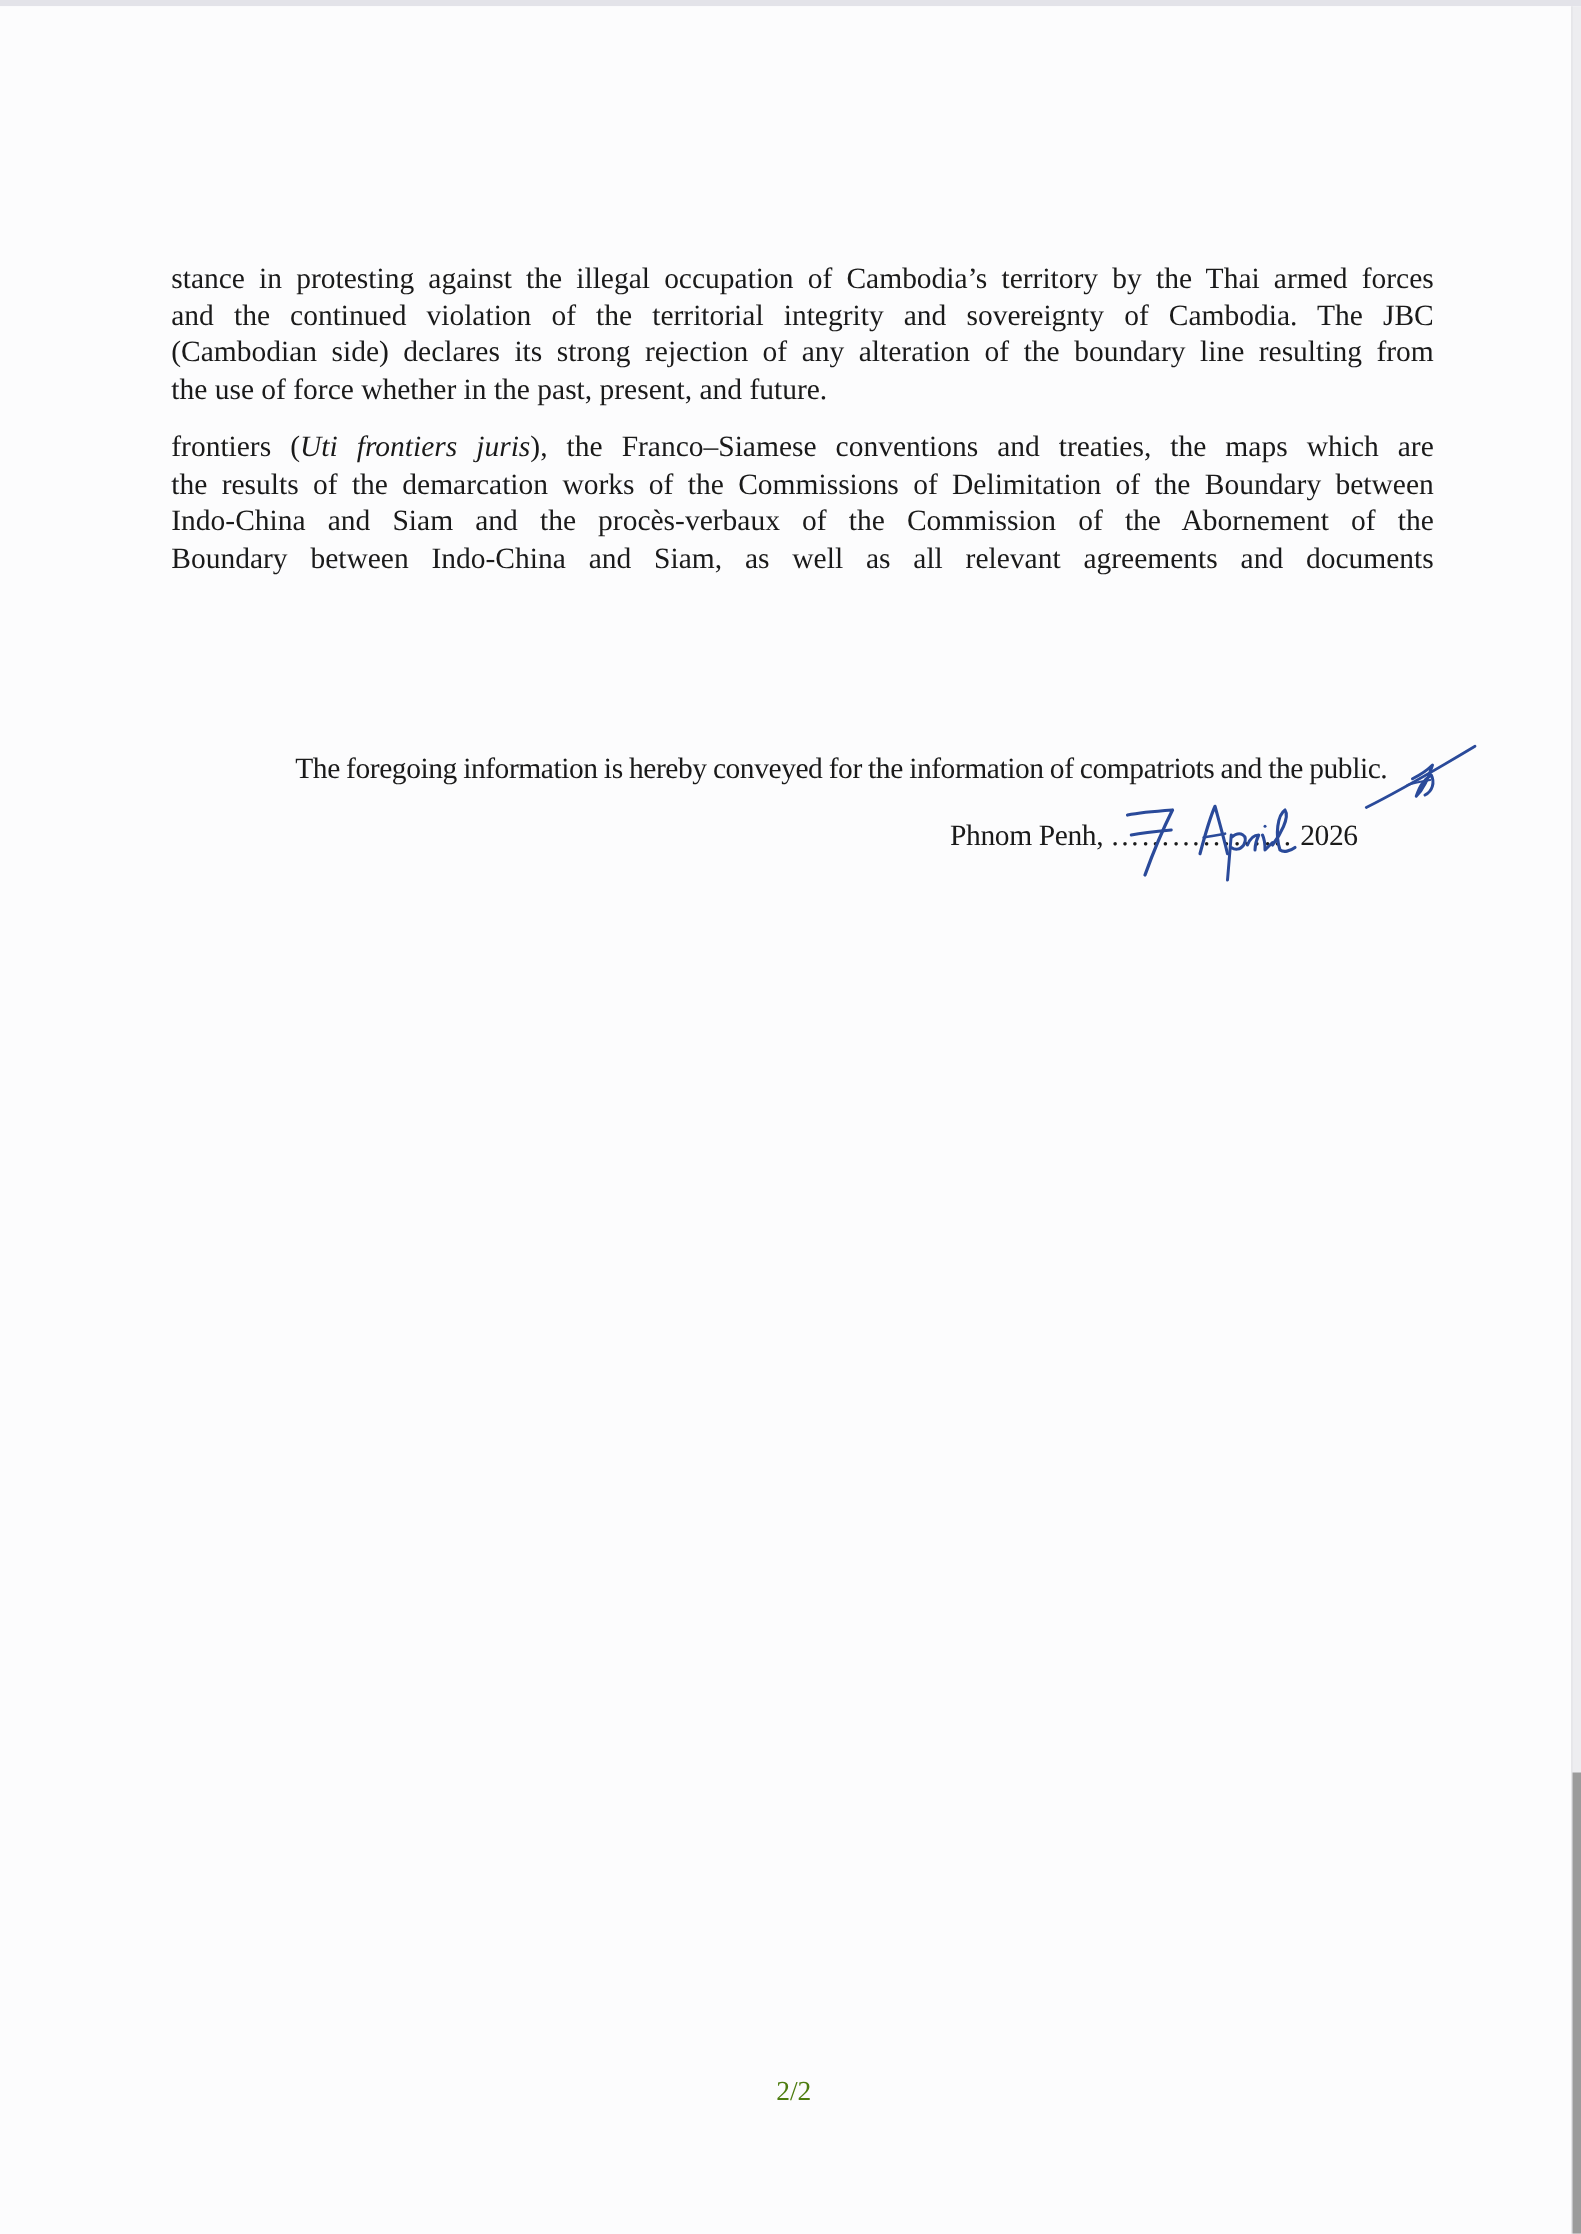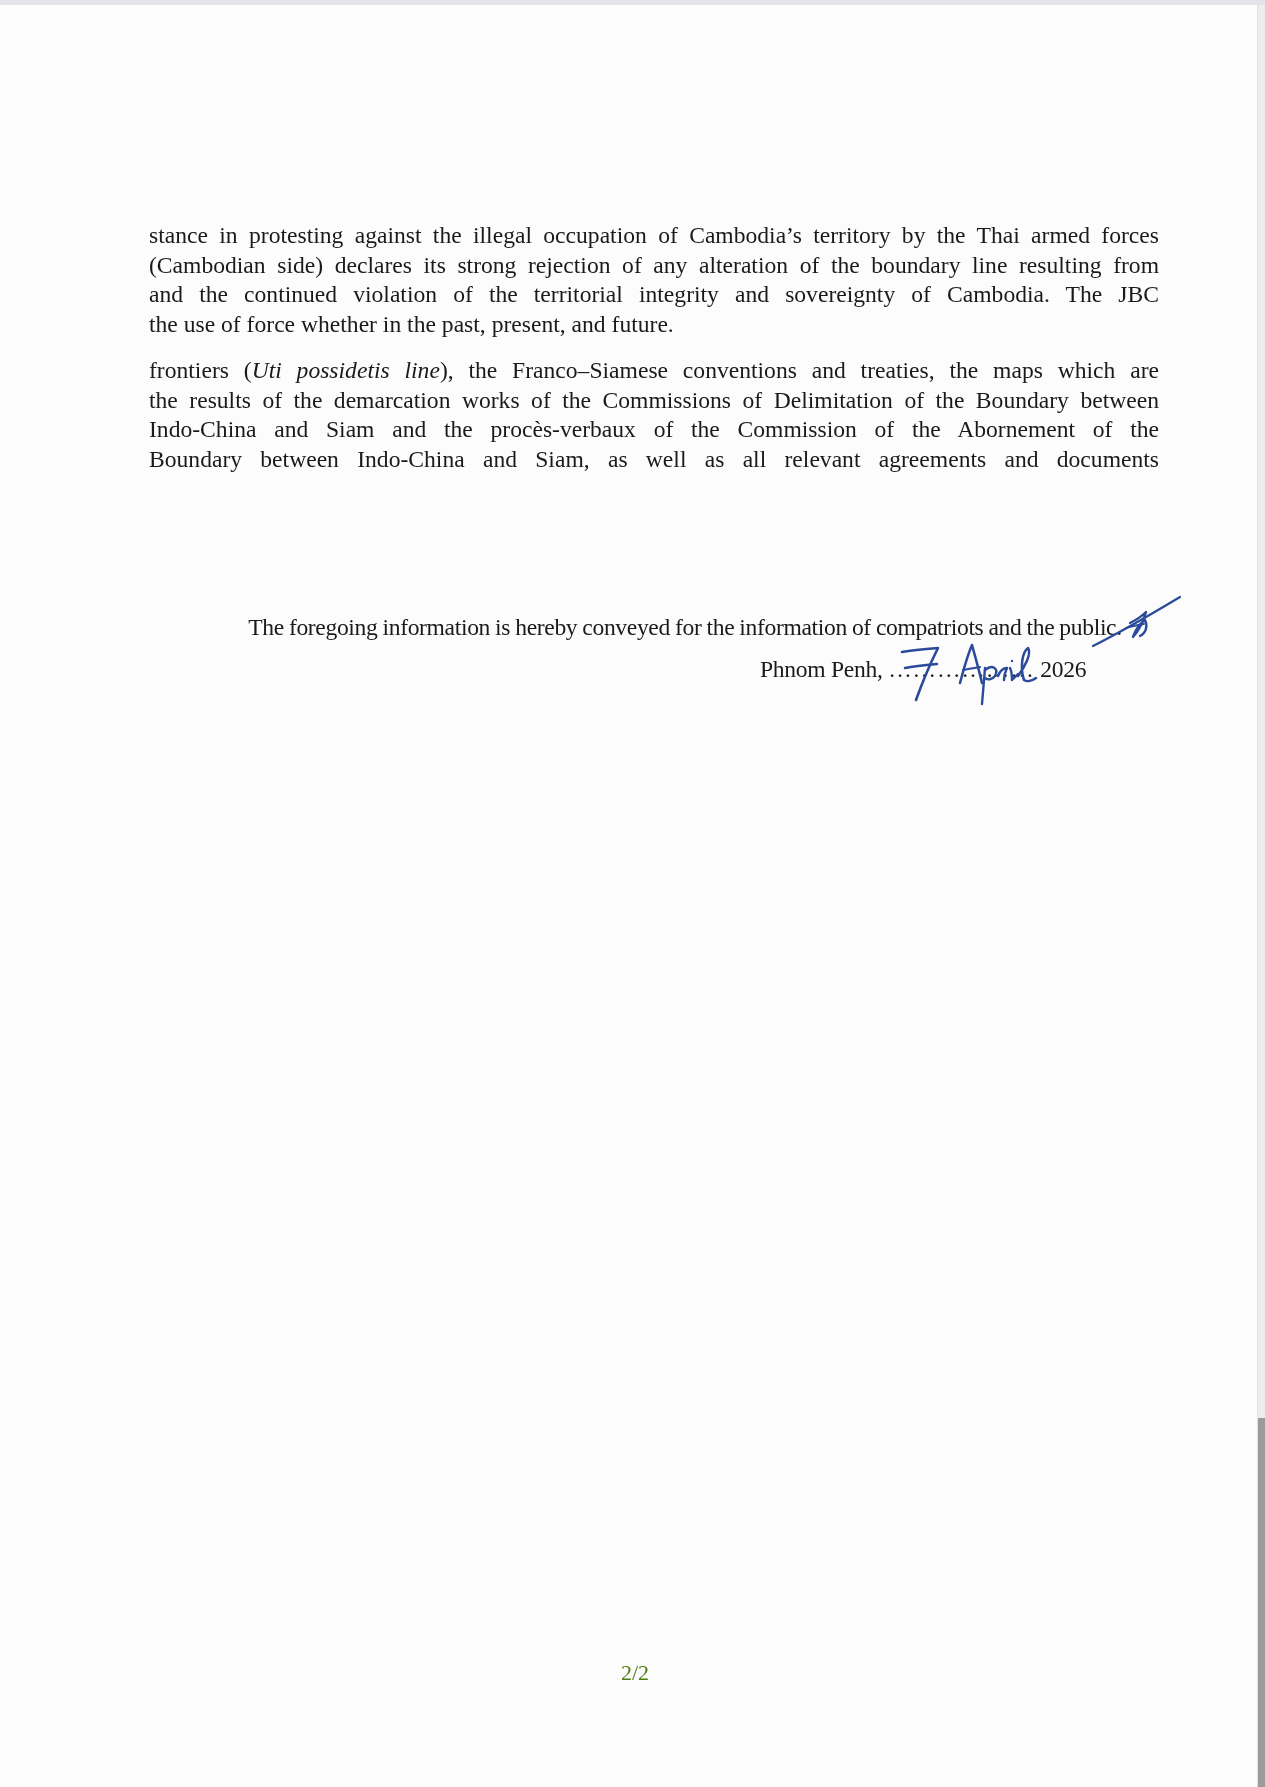--- a/index.html
+++ b/index.html
@@ -28,21 +28,21 @@
       left: 133px;
       top: 0;
       width: 1010px;
       font-family: "Liberation Serif", "DejaVu Serif", serif;
       font-size: 23.6px;
       line-height: 29.7px;
       color: #1a1a1a;
       text-align: justify;
     }
     .para {
-      margin: 16px;
+      margin: 4px;
       position: absolute;
       left: 0;
       width: 1010px;
     }
     .p1 { top: 200px; }
     .p2 { top: 335px; text-indent: 62px; }
     .p3 {
       top: 592px; text-indent: 62px; text-align: center;
       letter-spacing: -0.35px; word-spacing: -0.5px;
       white-space: nowrap;
@@ -110,27 +110,27 @@
   </style>
 </head>
 <body>
 
 <div class="top-band"></div>
 
 <div class="page">
   <div class="text-block">
     <p class="para p1">
       <span class="line">stance in protesting against the illegal occupation of Cambodia’s territory by the Thai armed forces</span>
+      <span class="line">and the continued violation of the territorial integrity and sovereignty of Cambodia. The JBC</span>
       <span class="line">(Cambodian side) declares its strong rejection of any alteration of the boundary line resulting from</span>
-      <span class="line">and the continued violation of the territorial integrity and sovereignty of Cambodia. The JBC</span>
       <span class="line last">the use of force whether in the past, present, and future.</span>
     </p>
 
     <p class="para p2" style="text-indent:0">
-      <span class="line"><span>frontiers (</span><em>Uti possidetis line</em><span>), the Franco–Siamese conventions and treaties, the maps which are</span></span>
+      <span class="line"><span>frontiers (</span><em>Uti frontiers juris</em><span>), the Franco–Siamese conventions and treaties, the maps which are</span></span>
       <span class="line">the results of the demarcation works of the Commissions of Delimitation of the Boundary between</span>
       <span class="line">Indo-China and Siam and the procès-verbaux of the Commission of the Abornement of the</span>
       <span class="line">Boundary between Indo-China and Siam, as well as all relevant agreements and documents</span>
     </p>
 
     <p class="para p3">
       <span>The foregoing information is hereby conveyed for the information of compatriots and the public.</span>
     </p>
   </div>
 

